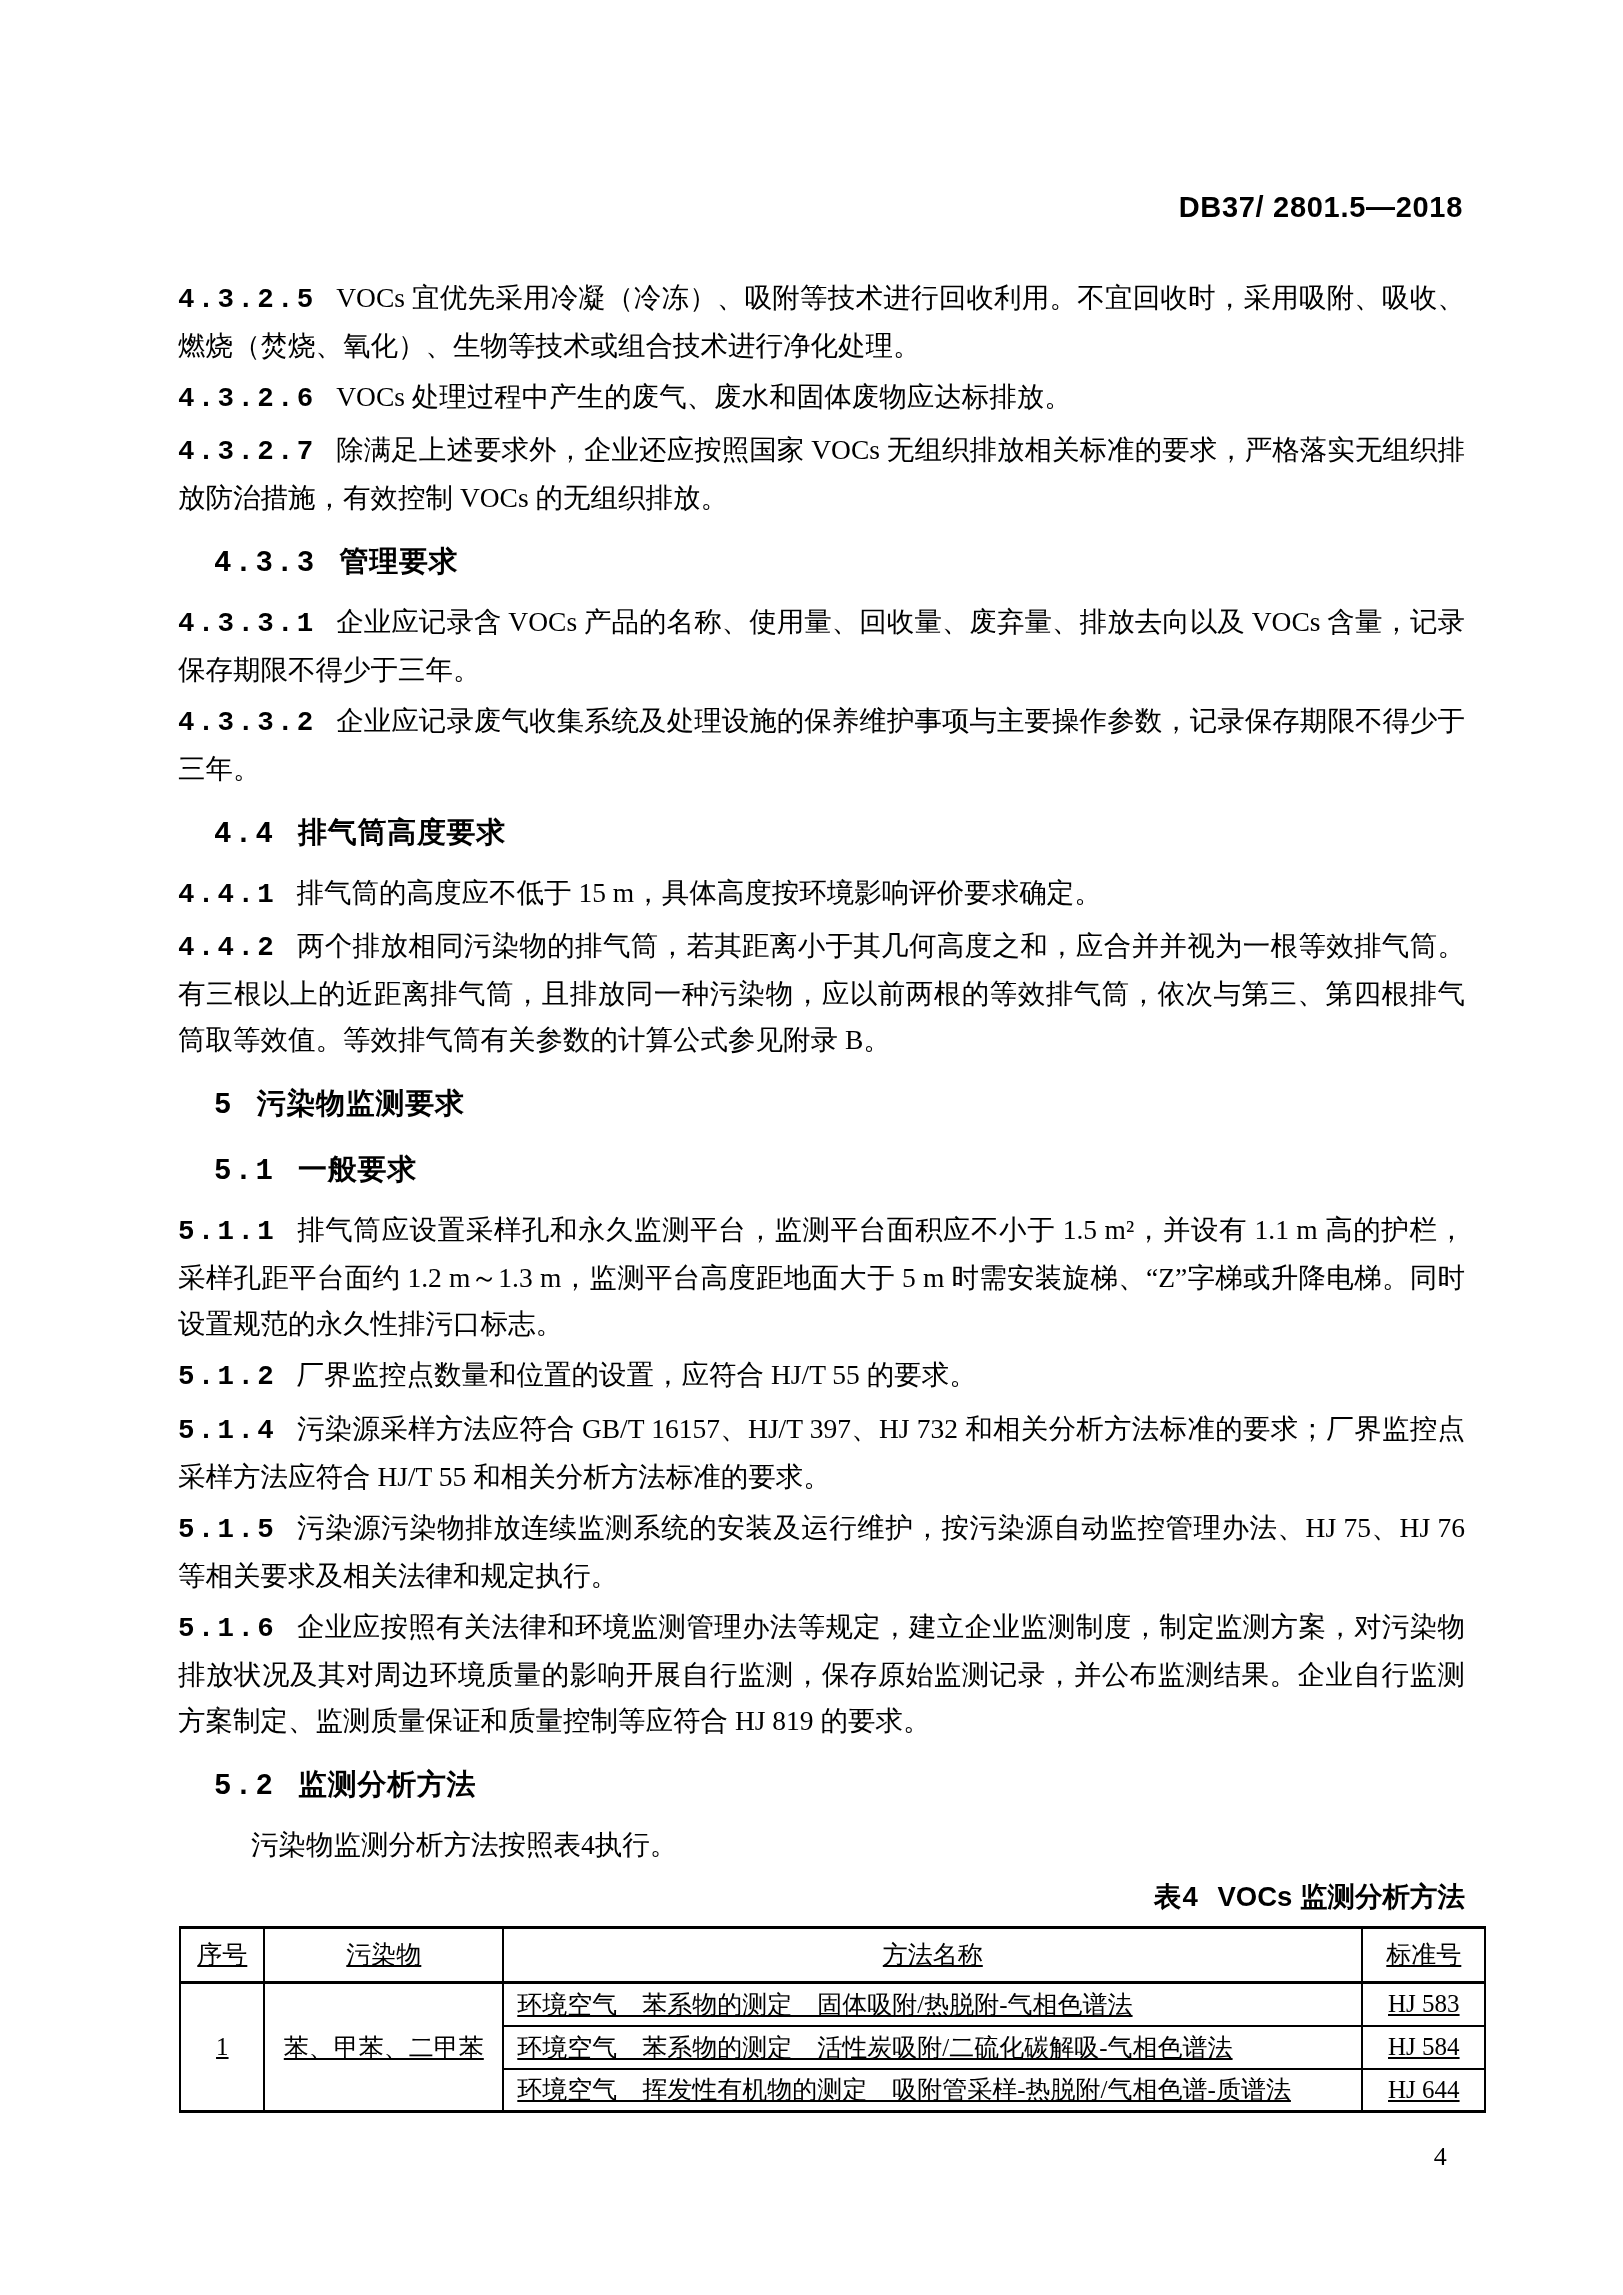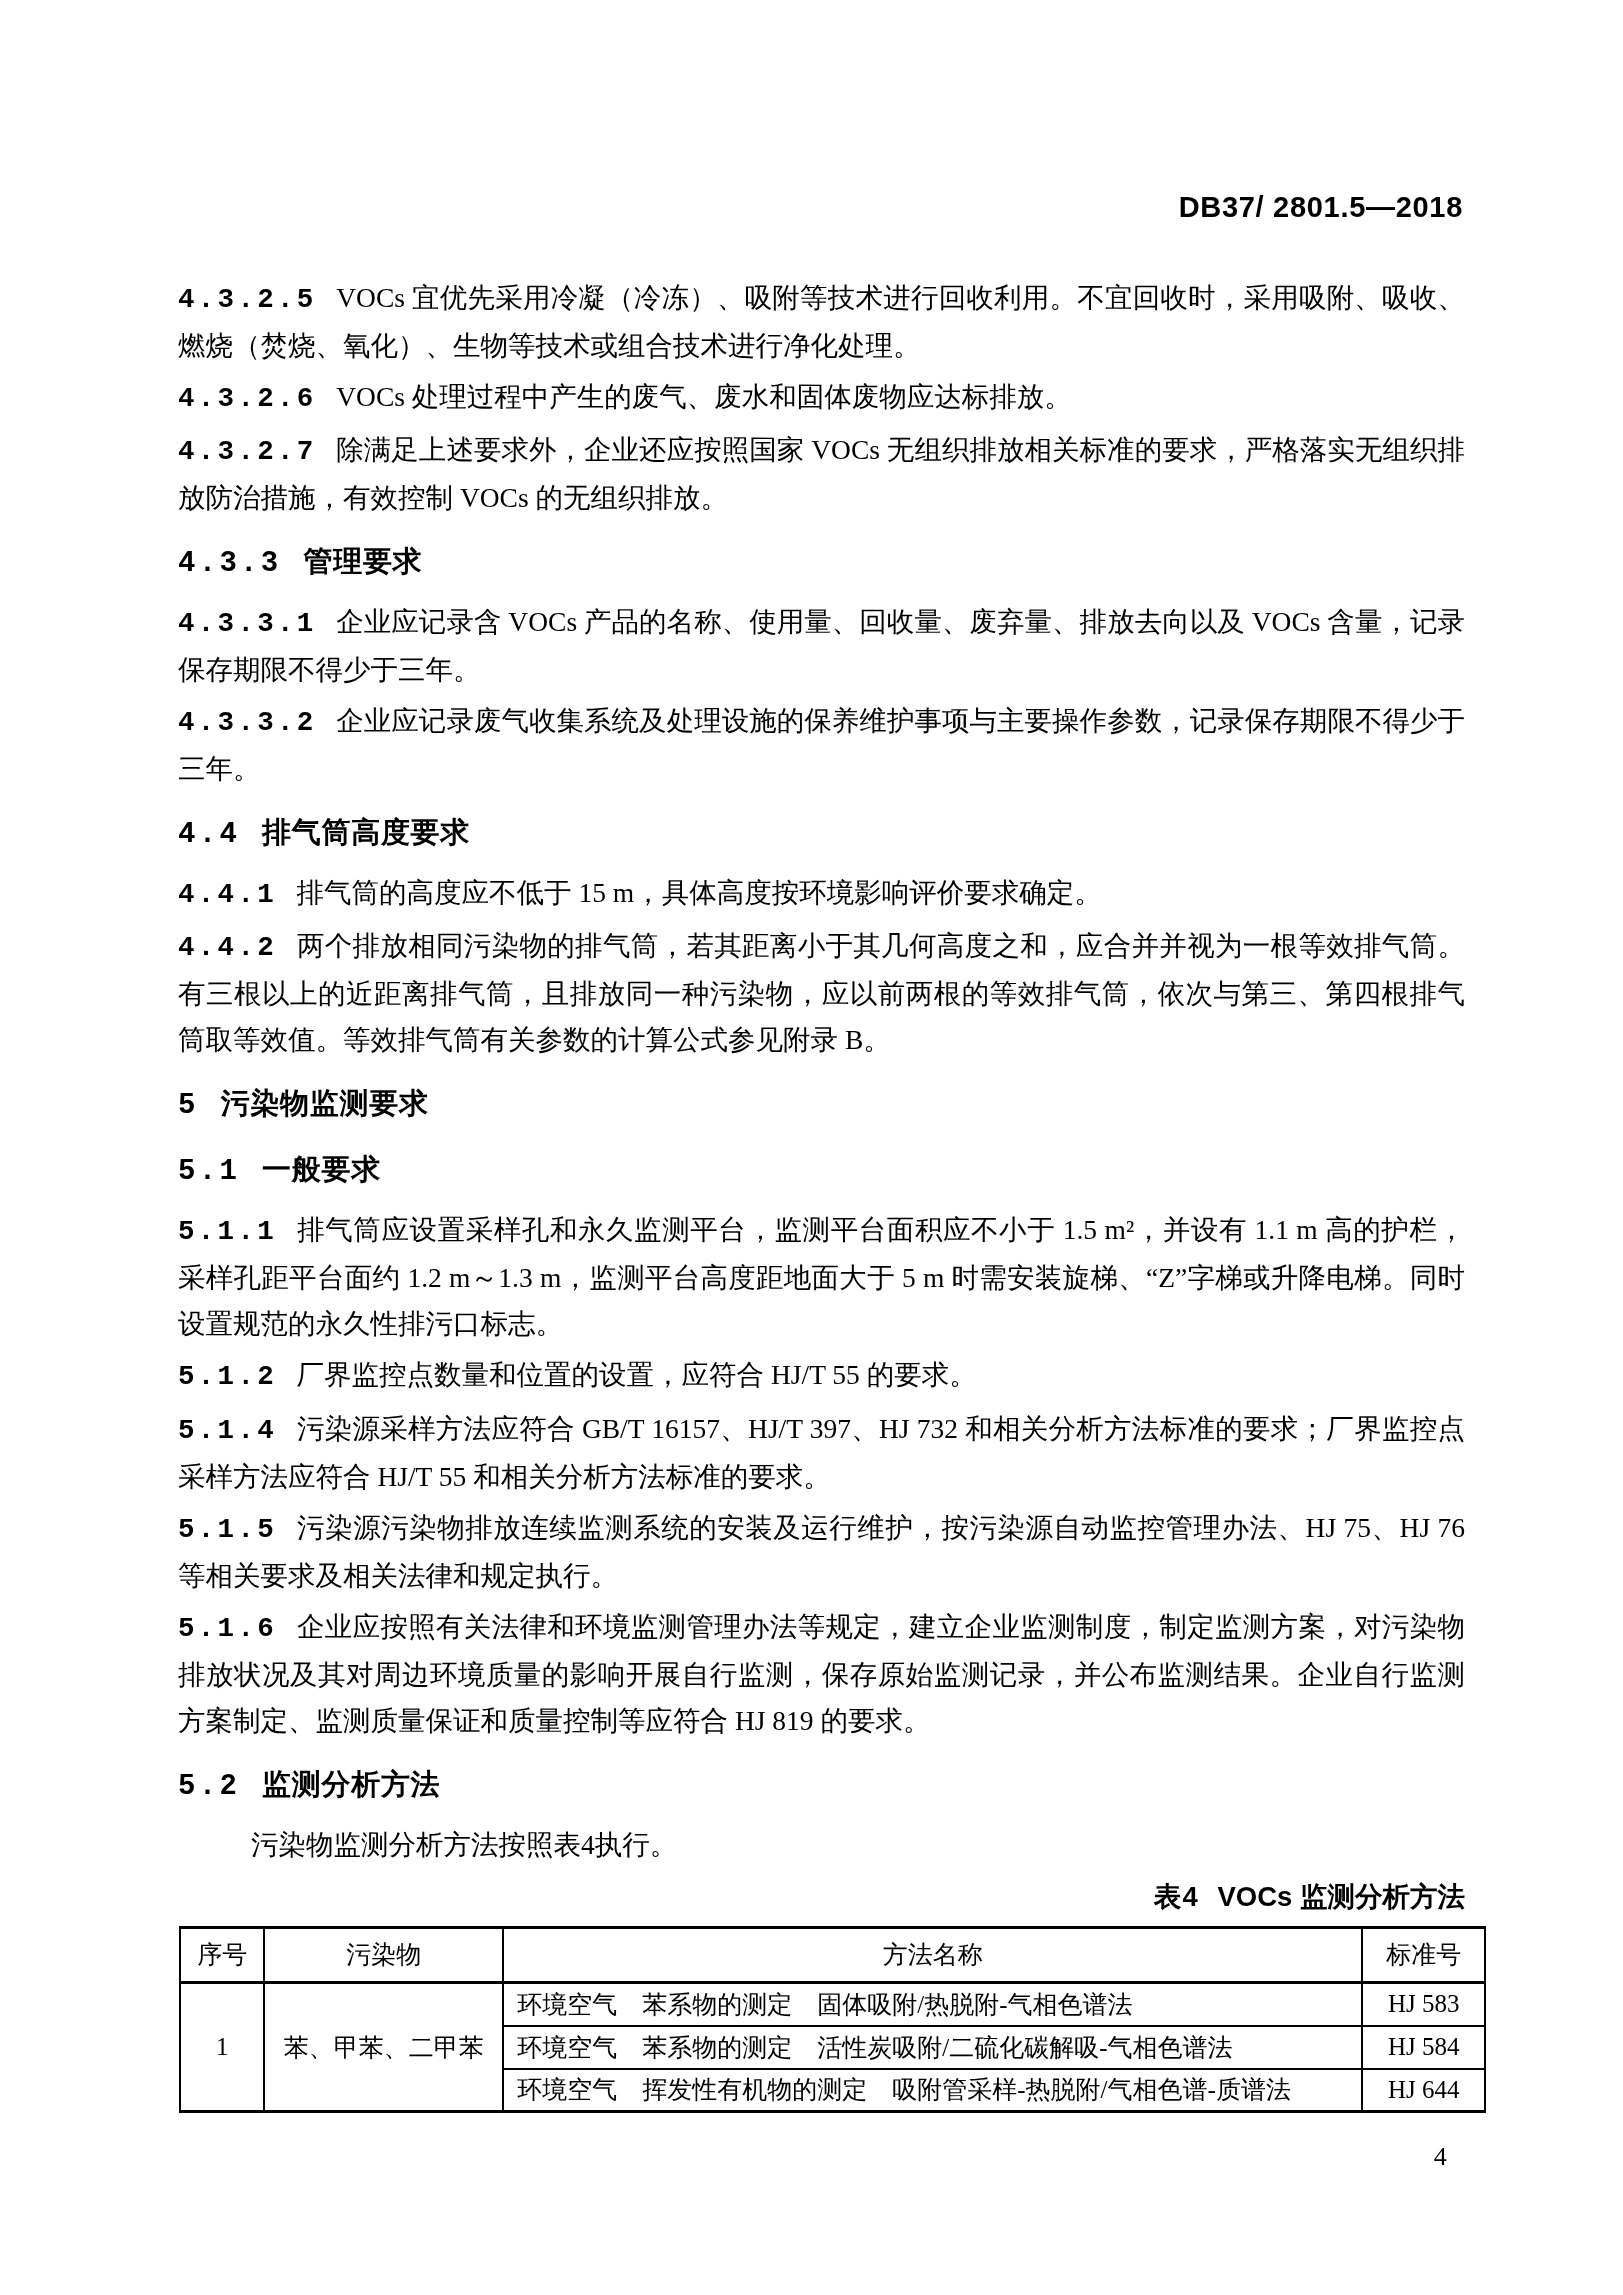--- a/index.html
+++ b/index.html
@@ -45,21 +45,21 @@
     white-space: nowrap;
   }
   .heading {
     font-family: "Liberation Sans", "DejaVu Sans", sans-serif;
     font-weight: bold;
     font-size: 29px;
     line-height: 47px;
     margin: 17px 0 11.8px 0;
     letter-spacing: 0.7px;
   }
-  .heading .clause-num { margin-right: 22px; }
+  .heading .clause-num { margin-right: 22px; margin-left: 36px; }
   .para-indent {
     font-size: 27.5px;
     line-height: 46px;
     text-indent: 73px;
     text-align: justify;
     margin: 0 0 5.2px 0;
   }
   .table-caption {
     margin: 11.8px 0 10.5px 0;
     text-align: right;
@@ -74,20 +74,21 @@
     width: 1305px;
     margin-left: 1.3px;
     font-size: 25px;
     color: #000000;
   }
   table.methods th, table.methods td {
     border: 2px solid #000000;
     vertical-align: middle;
     text-align: center;
     padding: 2.6px 5.2px;
+    text-decoration: underline;
   }
   table.methods { border-top: 3.9px solid #000000; border-bottom: 3.9px solid #000000; }
   table.methods thead th {
     border-bottom: 3.3px solid #000000;
     height: 55px;
     font-weight: normal;
   }
   table.methods tbody td { height: 42px; border-top-width: 2.6px; }
   table.methods td.method-cell { text-align: left; padding: 3.9px 13px; }
   .page-number {

